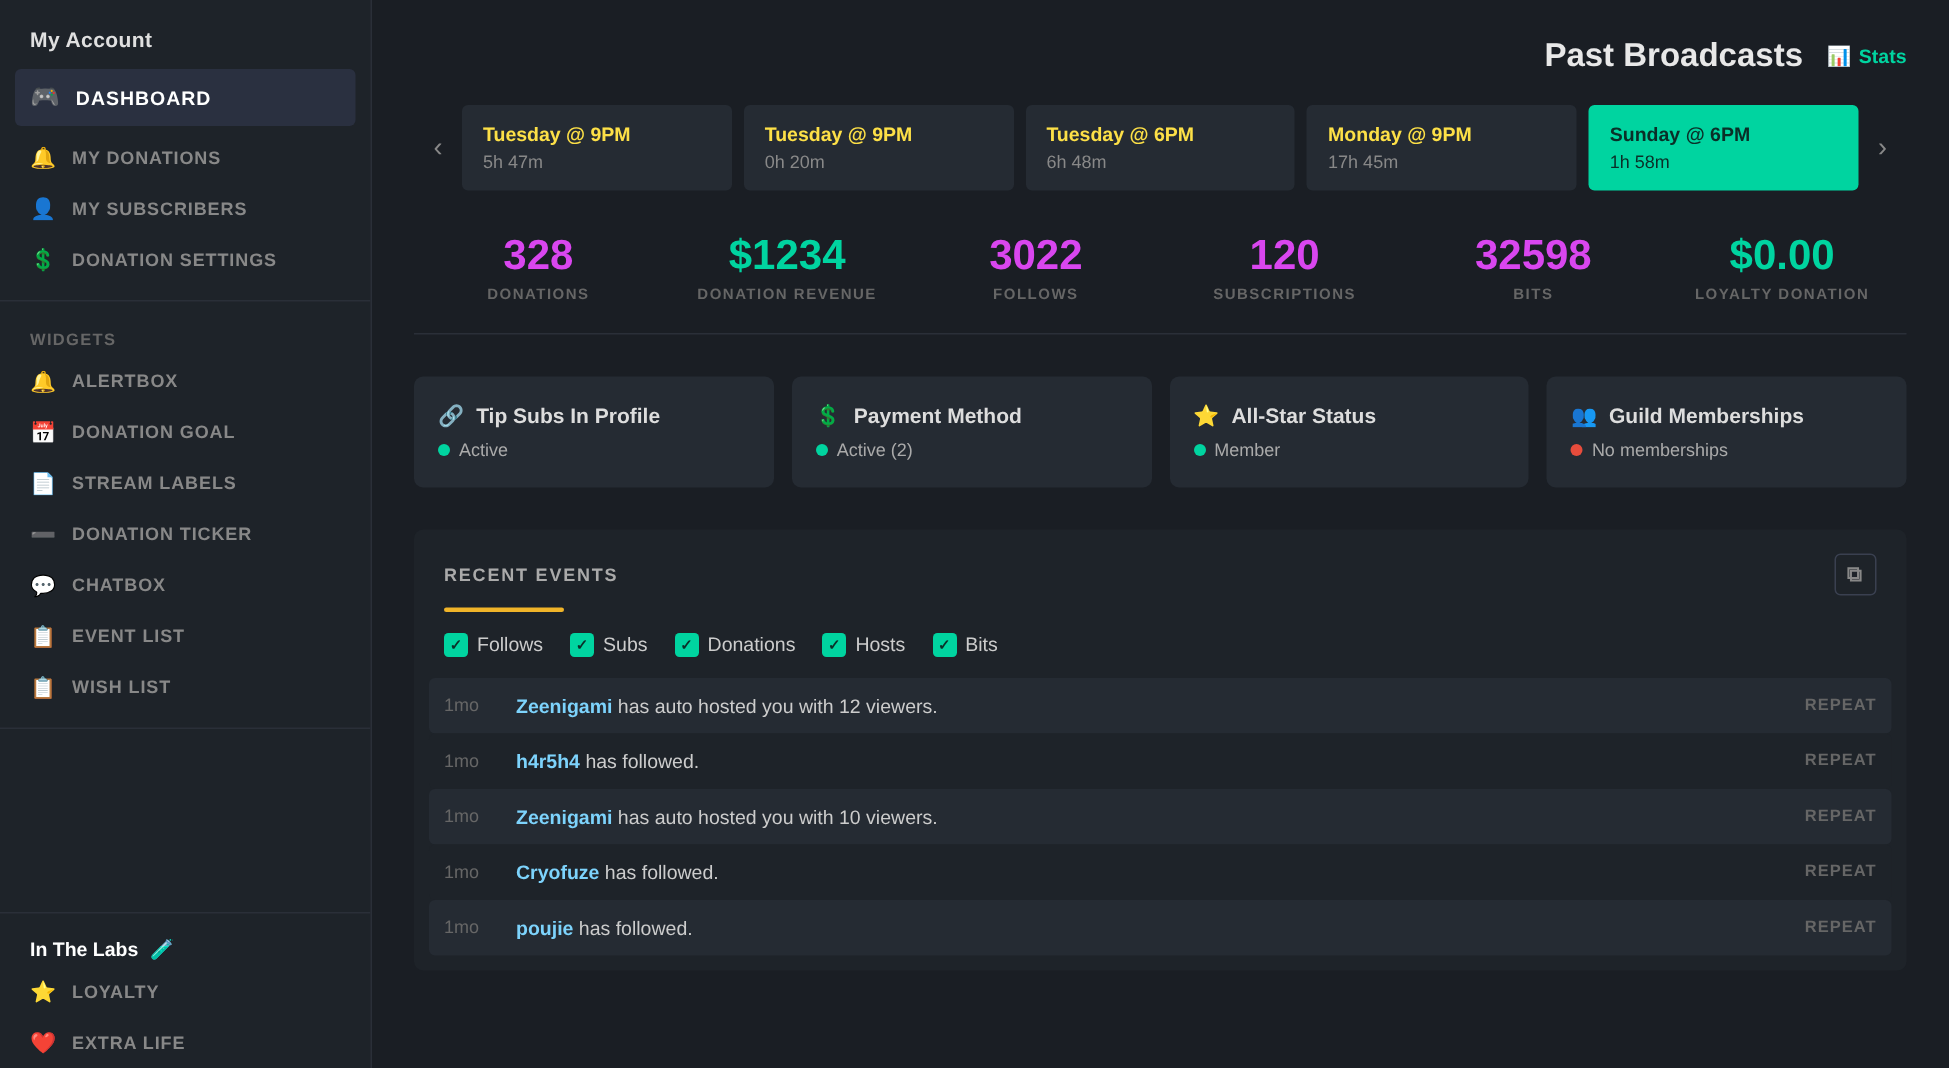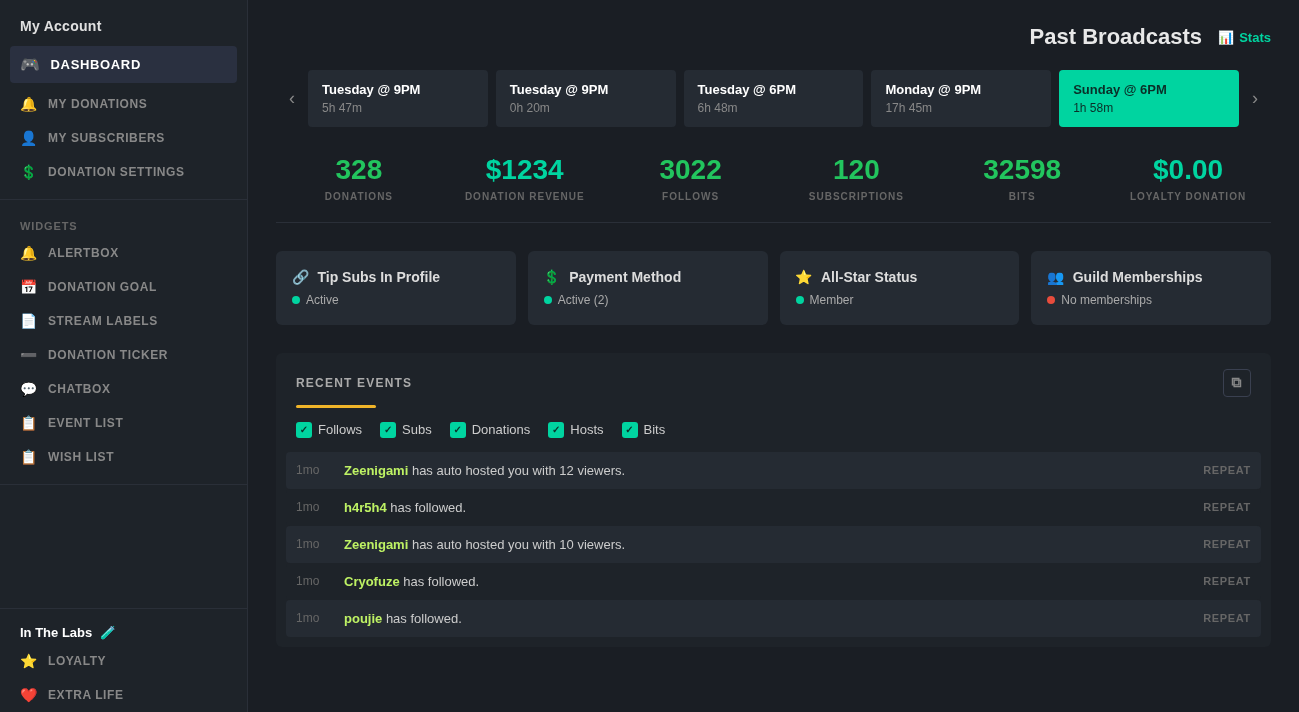--- a/index.html
+++ b/index.html
@@ -148,21 +148,21 @@
       border-radius: 4px;
       padding: 12px 14px;
       cursor: pointer;
     }
     .broadcast-slot.active-slot {
       background: #00d4a0;
     }
     .broadcast-slot .slot-day {
       font-size: 13px;
       font-weight: 600;
-      color: #ffffff;
+      color: #fde047;
       margin-bottom: 4px;
     }
     .broadcast-slot.active-slot .slot-day,
     .broadcast-slot.active-slot .slot-duration {
       color: #0a2f28;
     }
     .broadcast-slot .slot-duration {
       font-size: 12px;
       color: #888;
     }
@@ -175,21 +175,21 @@
       border-bottom: 1px solid #2a2f38;
       padding-bottom: 20px;
     }
     .stat-item {
       flex: 1;
       text-align: center;
     }
     .stat-value {
       font-size: 28px;
       font-weight: 700;
-      color: #22c55e;
+      color: #d946ef;
       line-height: 1.1;
     }
     .stat-value.green { color: #00d4a0; }
     .stat-label {
       font-size: 10px;
       font-weight: 600;
       color: #666;
       letter-spacing: 0.1em;
       text-transform: uppercase;
       margin-top: 5px;
@@ -302,21 +302,21 @@
     .event-time {
       color: #666;
       font-size: 12px;
       min-width: 32px;
     }
     .event-text {
       flex: 1;
       font-size: 13px;
       color: #ccc;
     }
-    .event-text strong { color: #bef264; font-weight: 700; }
+    .event-text strong { color: #7dd3fc; font-weight: 700; }
     .event-repeat {
       font-size: 11px;
       font-weight: 700;
       color: #666;
       letter-spacing: 0.06em;
       cursor: pointer;
     }
 
     .copy-icon {
       width: 28px;

